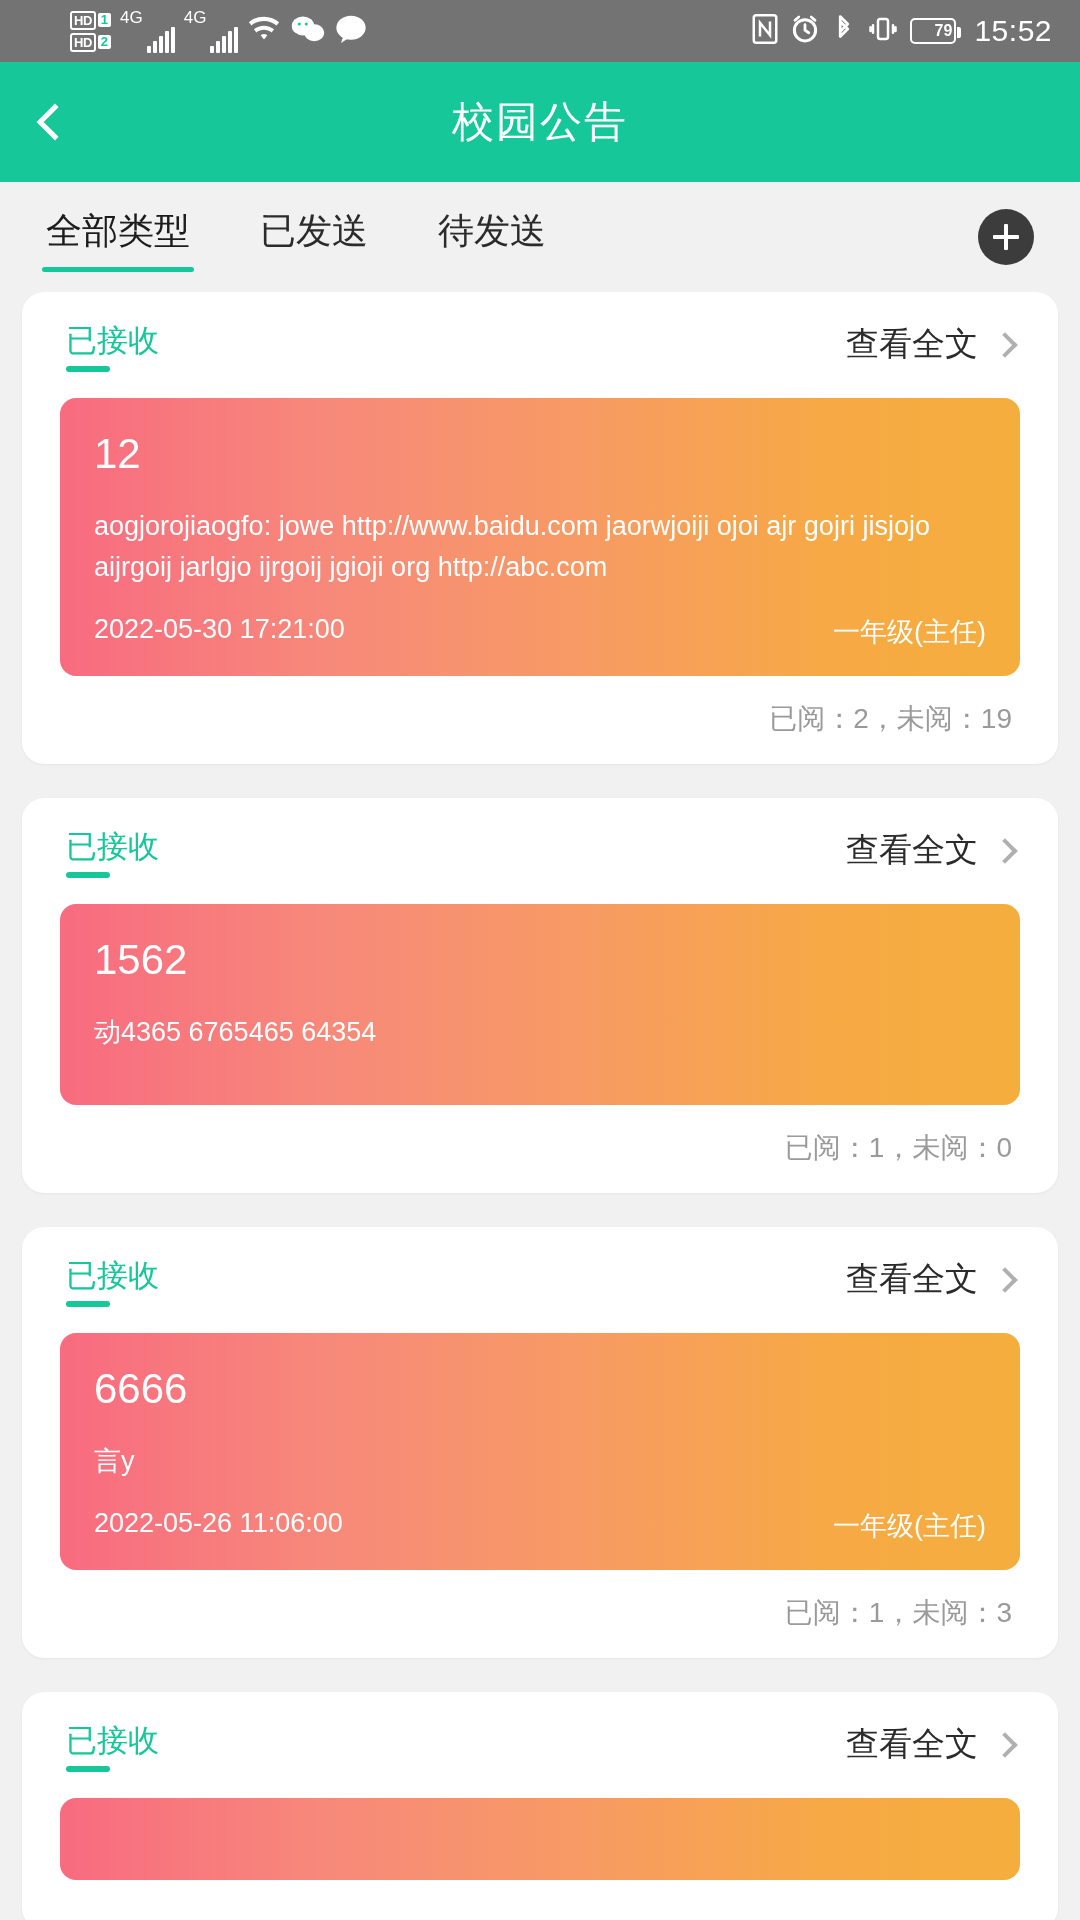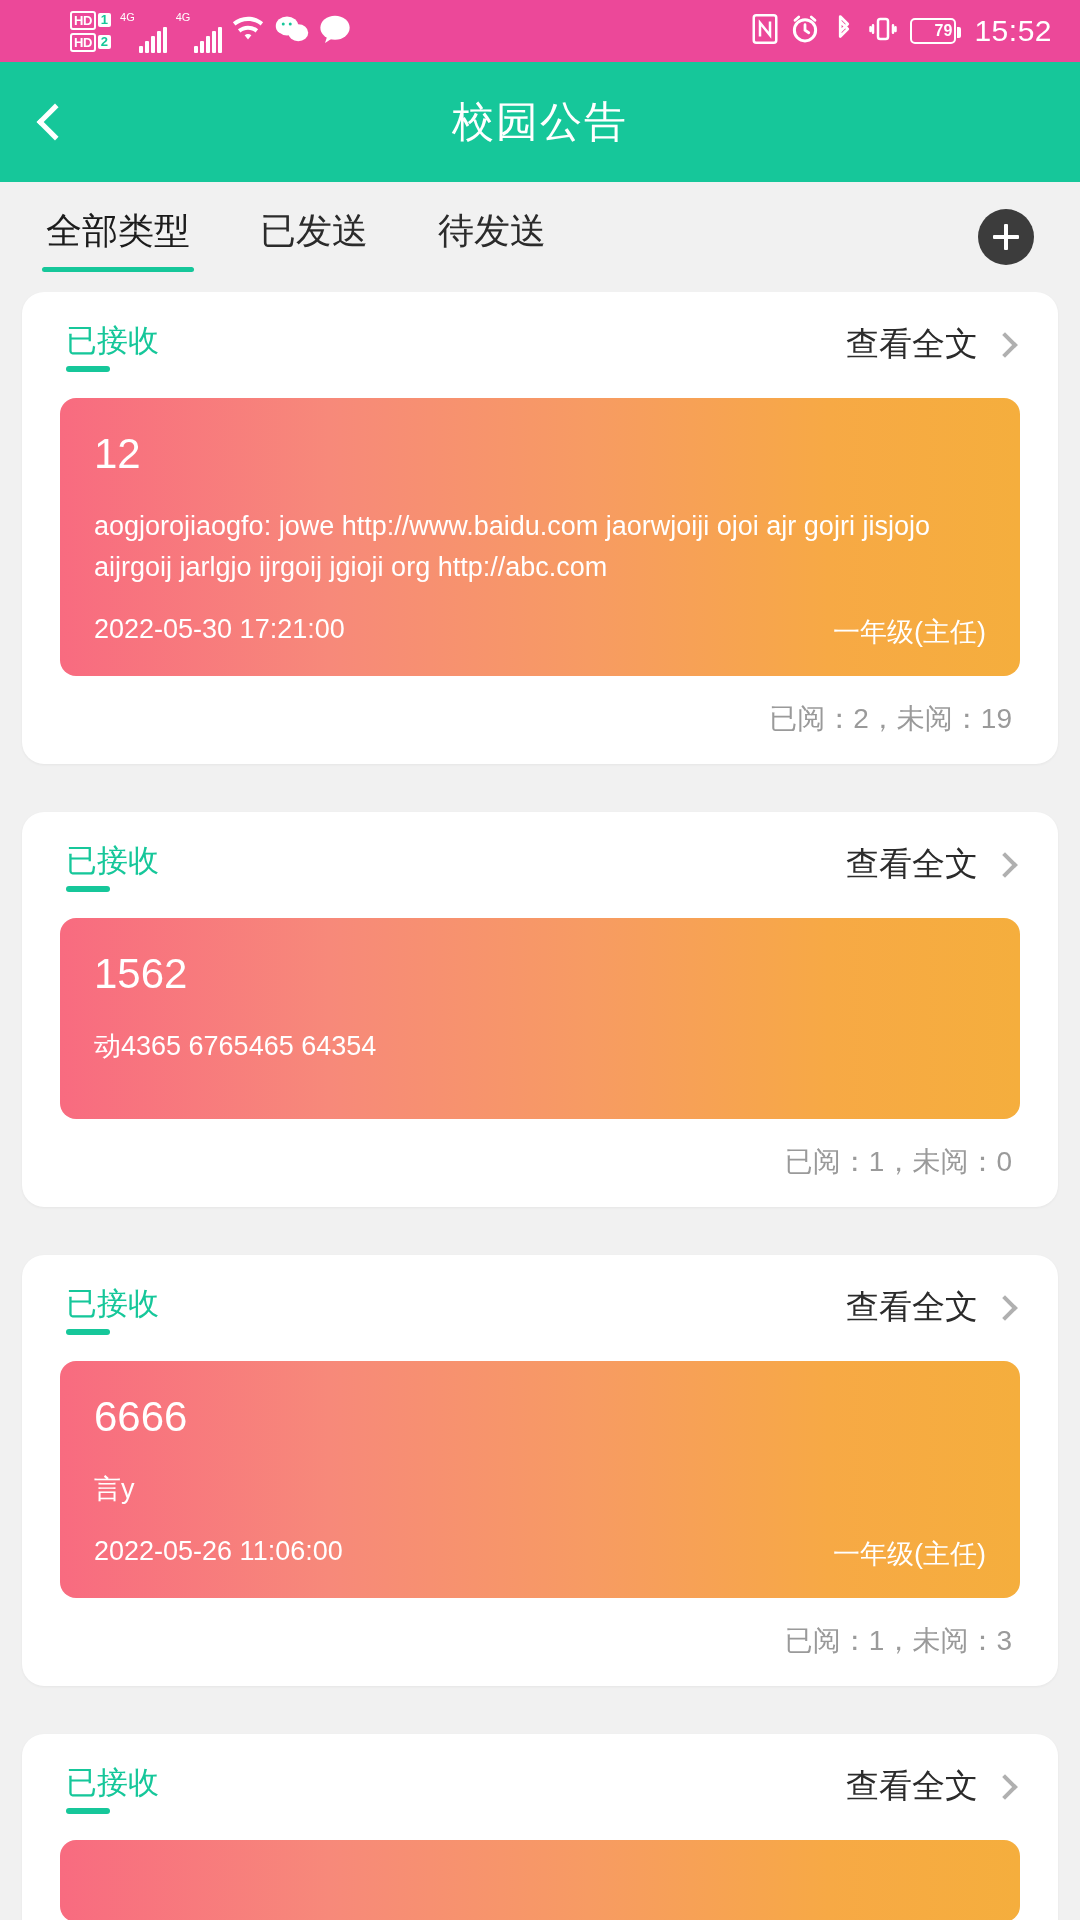--- a/index.html
+++ b/index.html
@@ -7,21 +7,21 @@
   body {
     font-family:"Liberation Sans","DejaVu Sans",sans-serif;
     background:#F1F1F1;
     overflow:hidden;
     position:relative;
   }
 
   
   .statusbar{
     height:62px;
-    background:#ec4899;
+    background:#737373;
     display:flex;
     align-items:center;
     padding:0 28px;
     color:#ffffff;
   }
   .sb-left{display:flex;align-items:center;gap:9px;flex:0 0 auto;margin-left:42px;}
   .sb-right{display:flex;align-items:center;gap:12px;margin-left:auto;}
   .hd-stack{display:flex;flex-direction:column;gap:3px;}
   .hd-chip{
     display:flex;align-items:center;gap:2px;
@@ -30,21 +30,21 @@
     border:2px solid #fff;border-radius:3px;
     font-size:13px;line-height:13px;font-weight:bold;
     padding:1px 2px;letter-spacing:-0.5px;
   }
   .hd-num{
     background:#fff;color:#16C79A;border-radius:2px;
     font-size:13px;line-height:14px;font-weight:bold;
     padding:0 3px;
   }
   .sig{display:flex;align-items:flex-end;gap:4px;}
-  .sig-label{font-size:11px;line-height:15px;vertical-align:top;margin-bottom:28px;}
+  .sig-label{font-size:17px;line-height:15px;vertical-align:top;margin-bottom:28px;}
   .bars{display:flex;align-items:flex-end;gap:2px;height:26px;}
   .bars i{display:block;width:4px;background:#fff;border-radius:1px;}
   .bars i:nth-child(1){height:7px;}
   .bars i:nth-child(2){height:12px;}
   .bars i:nth-child(3){height:17px;}
   .bars i:nth-child(4){height:22px;}
   .bars i:nth-child(5){height:26px;}
   .ic{display:inline-block;}
   .sb-time{font-size:30px;letter-spacing:0.5px;margin-left:6px;}
   .batt{
@@ -100,21 +100,21 @@
   }
   .add-btn::before,.add-btn::after{
     content:"";position:absolute;background:#fff;border-radius:1px;
   }
   .add-btn::before{width:26px;height:4px;}
   .add-btn::after{width:4px;height:26px;}
 
   
   .list{padding:0 22px;}
   .card{
-    background:#FFFFFF;border-radius:22px;margin-bottom:48px;
+    background:#FFFFFF;border-radius:22px;margin-bottom:34px;
     padding:30px 38px 26px 38px;
     box-shadow:0 1px 3px rgba(0,0,0,0.05);
   }
   .card-head{
     display:flex;align-items:flex-start;justify-content:space-between;
     padding:0 6px 0 6px;margin-bottom:26px;
   }
   .status-wrap{position:relative;display:inline-block;}
   .status-text{font-size:31px;color:#16C79A;line-height:38px;}
   .status-underline{

